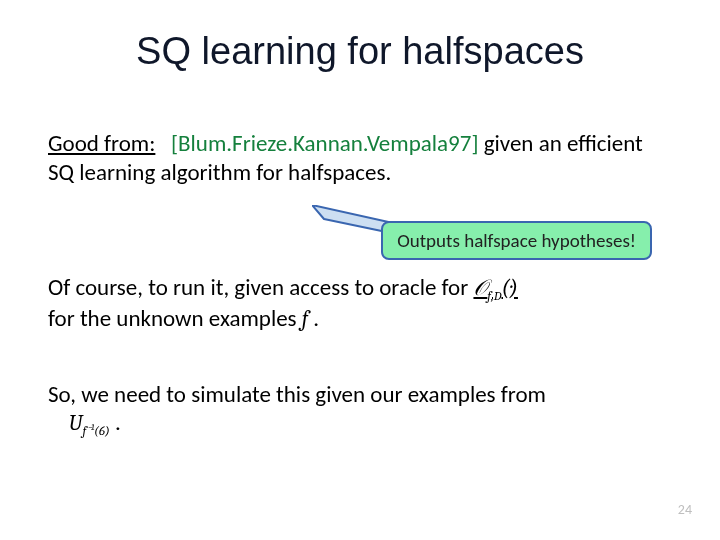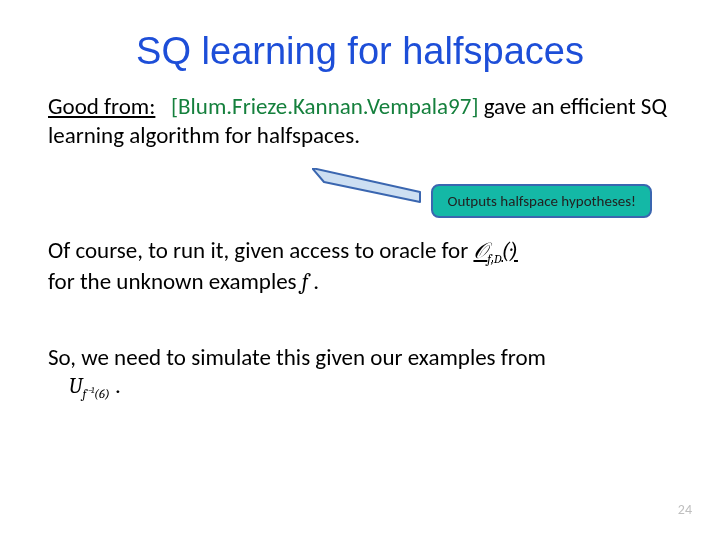--- a/index.html
+++ b/index.html
@@ -1,43 +1,43 @@
 <!DOCTYPE html>
 <html><head>
 <meta charset="utf-8">
 <style>
   * { margin: 0; padding: 0; box-sizing: border-box; }
   html, body { width: 720px; height: 540px; background: #fff; font-family: Calibri, "Segoe UI", Arial, sans-serif; color: #000; }
   .slide { position: relative; width: 720px; height: 540px; padding: 24px 48px 0 48px; }
-  .title { font-family: Arial, Helvetica, sans-serif; font-size: 38px; color: #1d4ed8; text-align: center; margin-top: 6px; margin-bottom: 19px; font-weight: 400; }
+  .title { font-family: Arial, Helvetica, sans-serif; font-size: 38px; color: #0f172a; text-align: center; margin-top: 6px; margin-bottom: 56px; font-weight: 400; }
   .para { font-size: 23px; line-height: 1.25; margin-bottom: 22px; }
   .good { text-decoration: underline; }
   .cite { color: #15803d; }
   .callout-wrap { position: relative; height: 58px; margin-bottom: 6px; }
-  .callout { position: absolute; right: 20px; top: 12px; background: #14b8a6; border: 2px solid #3a66b0; border-radius: 8px; padding: 6px 14px; font-size: 15px; color: #222; }
+  .callout { position: absolute; right: 20px; top: 12px; background: #86efac; border: 2px solid #3a66b0; border-radius: 8px; padding: 6px 14px; font-size: 19px; color: #222; }
   .pointer { position: absolute; right: 250px; top: -4px; }
   .math { font-family: "Cambria Math", Cambria, "Times New Roman", serif; }
   .oracle { font-size: 22px; font-style: italic; text-decoration: underline; }
   .oracle sub { font-size: 13px; font-style: italic; }
   .f { font-style: italic; font-size: 22px; }
   .usub { font-style: italic; font-size: 22px; }
   .usub sub { font-size: 13px; }
   .gap { height: 24px; }
   .pagenum { position: absolute; right: 28px; bottom: 22px; font-size: 14px; color: #bfbfbf; font-family: Calibri, Arial, sans-serif; }
 </style>
 </head>
 <body>
 
 <div class="slide">
 
   <h1 class="title">SQ learning for halfspaces</h1>
 
   <p class="para">
     <span class="good">Good from:</span>&nbsp;&nbsp;
-    <span class="cite">[Blum.Frieze.Kannan.Vempala97]</span><span> gave an efficient SQ learning algorithm for halfspaces.</span>
+    <span class="cite">[Blum.Frieze.Kannan.Vempala97]</span><span> given an efficient SQ learning algorithm for halfspaces.</span>
   </p>
 
   <div class="callout-wrap">
     <svg class="pointer" width="110" height="40">
       <polygon points="0,0 108,24 108,34 12,14" fill="#cddff2" stroke="#3a66b0" stroke-width="2" stroke-linejoin="round"></polygon>
     </svg>
     <div class="callout">
       <span>Outputs  halfspace hypotheses!</span>
     </div>
   </div>

